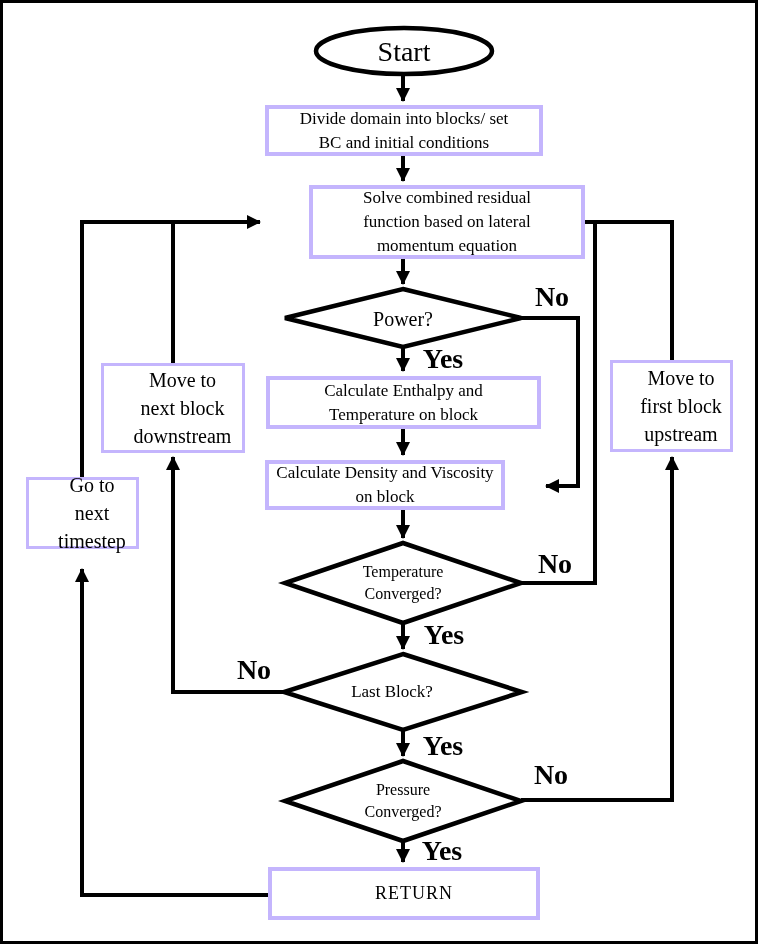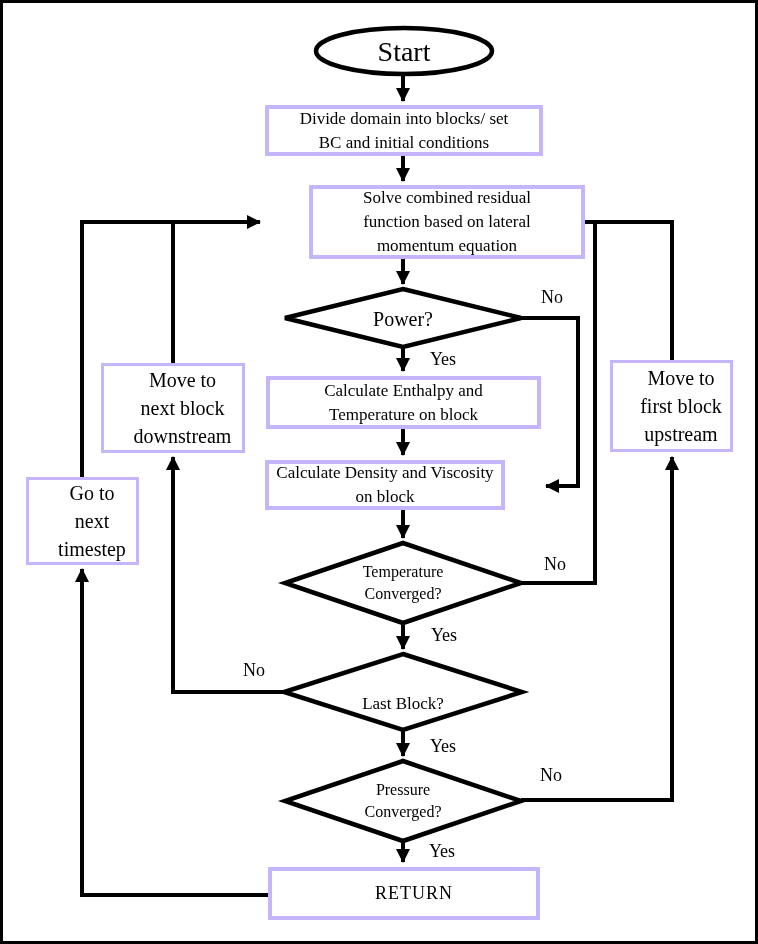--- a/index.html
+++ b/index.html
@@ -18,21 +18,21 @@
   .node .ln{display:block;}
   .boxtext{font-size:17px;line-height:24px;}
   .sidetext{font-size:20px;line-height:28px;padding-left:19px;}
   .overlay{
     position:absolute;z-index:3;display:flex;flex-direction:column;align-items:center;
     justify-content:center;text-align:left;transform:translate(-50%,-50%);
     white-space:nowrap;
   }
   .edge-label{
     position:absolute;z-index:3;transform:translate(-50%,-50%);
-    font-weight:normal;font-size:18px;white-space:nowrap;
+    font-weight:bold;font-size:28px;white-space:nowrap;
   }
   .start-text{font-size:28px;}
   .power-text{font-size:20px;}
   .diamond-text{font-size:16px;line-height:22px;}
   .lastblock-text{font-size:17px;}
   .return-text{font-size:18px;letter-spacing:1px;}
 </style>
 </head>
 <body>
 
@@ -101,42 +101,42 @@
   <div class="node return-text" style="left:265px;top:864px;width:272px;height:53px;padding-left:20px;">
     <span class="ln">RETURN</span>
   </div>
 
   <div class="node sidetext" style="left:98px;top:360px;width:144px;height:90px;border-width:3.5px;">
     <span class="ln">Move to</span>
     <span class="ln">next block</span>
     <span class="ln">downstream</span>
   </div>
 
-  <div class="node sidetext" style="left:23px;top:474px;width:113px;height:88px;border-width:3.5px;">
+  <div class="node sidetext" style="left:23px;top:474px;width:113px;height:72px;border-width:3.5px;">
     <span class="ln">Go to</span>
     <span class="ln">next</span>
     <span class="ln">timestep</span>
   </div>
 
   <div class="node sidetext" style="left:607px;top:357px;width:123px;height:92px;border-width:3.5px;">
     <span class="ln">Move to</span>
     <span class="ln">first block</span>
     <span class="ln">upstream</span>
   </div>
 
   <div class="overlay start-text" style="left:401px;top:49px;">Start</div>
 
   <div class="overlay power-text" style="left:400px;top:316px;">Power?</div>
 
   <div class="overlay diamond-text" style="left:400px;top:580px;">
     <span class="ln">Temperature</span>
     <span class="ln">Converged?</span>
   </div>
 
-  <div class="overlay lastblock-text" style="left:400px;top:689px;margin-top:12px;">Last Block?</div>
+  <div class="overlay lastblock-text" style="left:389px;top:689px;">Last Block?</div>
 
   <div class="overlay diamond-text" style="left:400px;top:798px;">
     <span class="ln">Pressure</span>
     <span class="ln">Converged?</span>
   </div>
 
   <div class="edge-label" style="left:549px;top:294px;">No</div>
   <div class="edge-label" style="left:440px;top:356px;">Yes</div>
   <div class="edge-label" style="left:552px;top:561px;">No</div>
   <div class="edge-label" style="left:441px;top:632px;">Yes</div>

